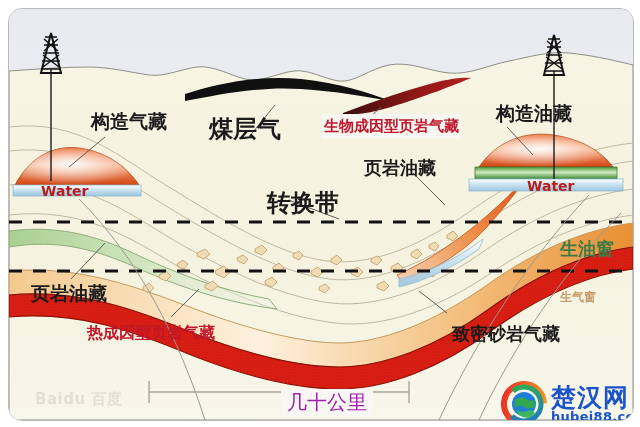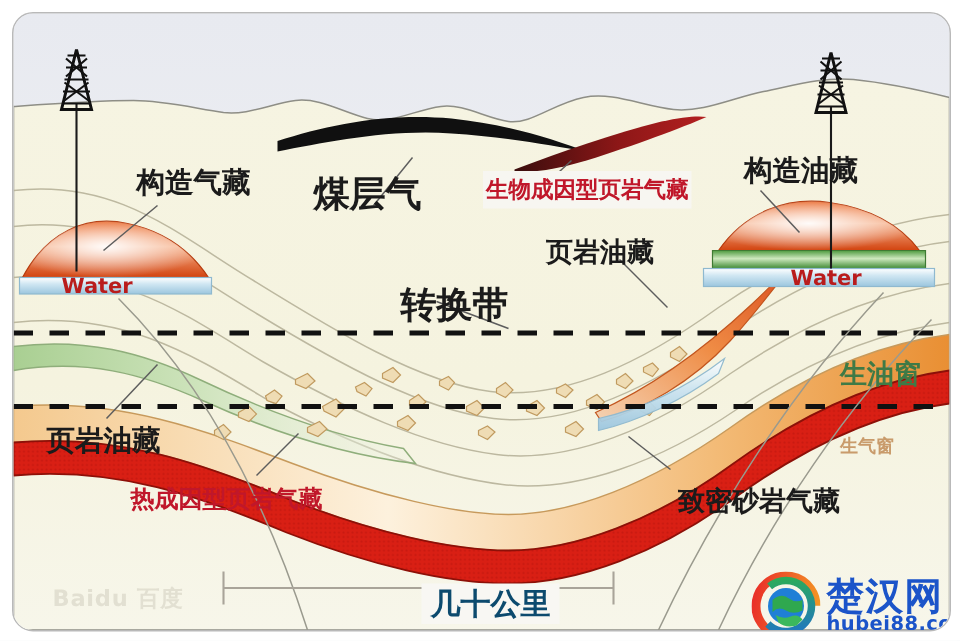--- a/index.html
+++ b/index.html
@@ -8,21 +8,21 @@
   #frame{position:absolute;left:8px;top:8px;width:624px;height:411px;
          border:1px solid #b9b9b9;border-radius:14px;overflow:hidden;background:#eef0f4;}
   svg{display:block;}
   .lbl{position:absolute;white-space:nowrap;font-family:"DejaVu Sans","Liberation Sans",sans-serif;}
   .cn{font-weight:700;color:#1b1b1b;}
   .cn-red{font-weight:700;color:#c0172a;}
   .cn-green{font-weight:700;color:#3f7a46;}
   .cn-tan{font-weight:700;color:#c99b6b;}
   .water-lbl{position:absolute;color:#b91c1c;font-weight:700;
              font-family:"DejaVu Sans","Liberation Sans",sans-serif;}
-  .scalecap{position:absolute;font-weight:700;color:#0c4a6e;}
+  .scalecap{position:absolute;font-weight:400;color:#a21caf;}
   #wm-baidu{position:absolute;left:26px;top:380px;opacity:.22;}
   #wm-baidu .bd{font-size:15px;font-weight:700;color:#9a9480;letter-spacing:.5px;}
   #wm-hubei{position:absolute;left:492px;top:372px;display:flex;align-items:center;gap:4px;}
   #wm-hubei .txt{display:flex;flex-direction:column;line-height:1;}
   #wm-hubei .cnname{font-size:25px;font-weight:700;color:#1b54c9;letter-spacing:1px;
                     font-family:"DejaVu Sans","Liberation Sans",sans-serif;}
   #wm-hubei .dom{font-size:13px;font-weight:700;color:#1b54c9;letter-spacing:.3px;
                  font-family:"DejaVu Sans","Liberation Sans",sans-serif;}
 </style>
 </head>

